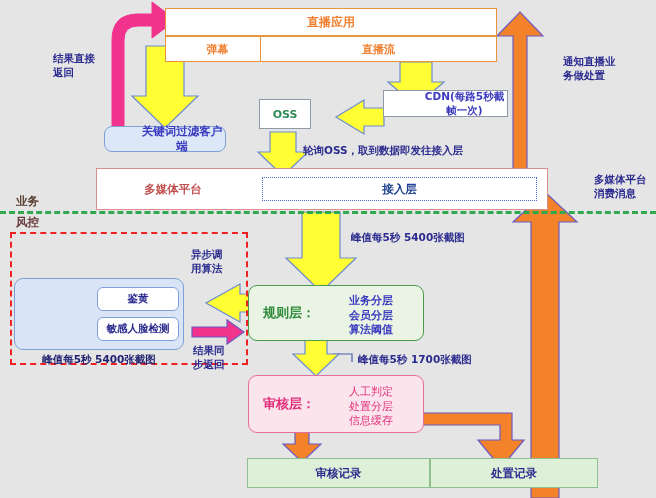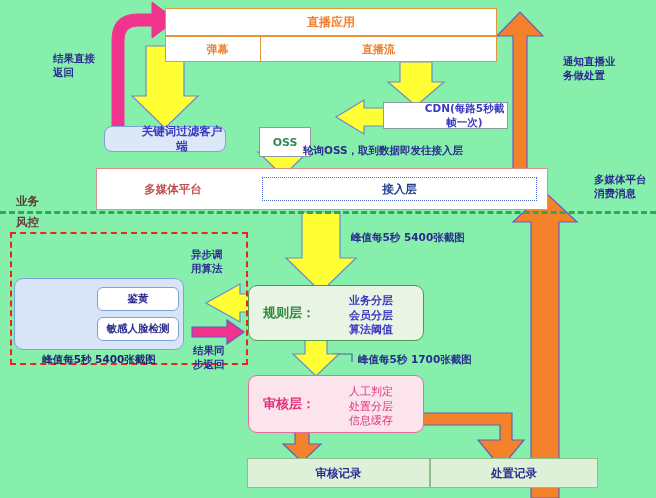--- a/index.html
+++ b/index.html
@@ -3,21 +3,21 @@
 <meta charset="utf-8">
 <style>
   html, body {
     margin: 0; padding: 0;
     background: #ffffff;
   }
   #canvas {
     position: relative;
     width: 656px;
     height: 498px;
-    background: #86efac;
+    background: #e5e5e5;
     font-family: "DejaVu Sans", "Liberation Sans", sans-serif;
     overflow: hidden;
   }
   .abs { position: absolute; box-sizing: border-box; }
   .ctr {
     display: flex; align-items: center; justify-content: center;
     text-align: center;
   }
 
   
@@ -35,21 +35,21 @@
     font-weight: bold;
     font-size: 11px;
   }
 
   
   .box-gray {
     border: 1px solid #8E9BA6;
     background: #ffffff;
     font-size: 11px;
   }
-  .box-gray.oss { color: #2E8B57; font-weight: bold; margin-top: 28px; }
+  .box-gray.oss { color: #2E8B57; font-weight: bold; }
   .box-gray.cdn { color: #3A3ABF; font-weight: bold; font-size: 10.5px; }
 
   
   .box-client {
     border: 1px solid #7FA0D8;
     border-radius: 8px;
     background: #DCE8F8;
     color: #3A3ABF;
     font-weight: bold;
     font-size: 11.5px;
@@ -197,21 +197,21 @@
 返回</div>
 
   <div class="abs box-client ctr" style="left:104px; top:126px; width:122px; height:26px;padding-left:34px;">
     <span>关键词过滤客户端</span>
   </div>
 
   <div class="abs box-gray oss ctr" style="left:259px; top:99px; width:52px; height:30px;">
     <span>OSS</span>
   </div>
 
-  <div class="abs box-gray cdn ctr" style="left:383px; top:102px; width:125px; height:27px;padding-left:38px;">
+  <div class="abs box-gray cdn ctr" style="left:383px; top:90px; width:125px; height:27px;padding-left:38px;">
     <span>CDN(每路5秒截帧一次)</span>
   </div>
 
   <div class="abs anno" style="left:303px; top:144px; width:240px;">轮询OSS，取到数据即发往接入层</div>
 
   <div class="abs anno" style="left:563px; top:55px; width:90px;">通知直播业
 务做处置</div>
 
   <div class="abs band-platform" style="left:96px; top:168px; width:452px; height:42px;"></div>
   <div class="abs ctr label-mmp" style="left:108px; top:178px; width:130px; height:22px;">

